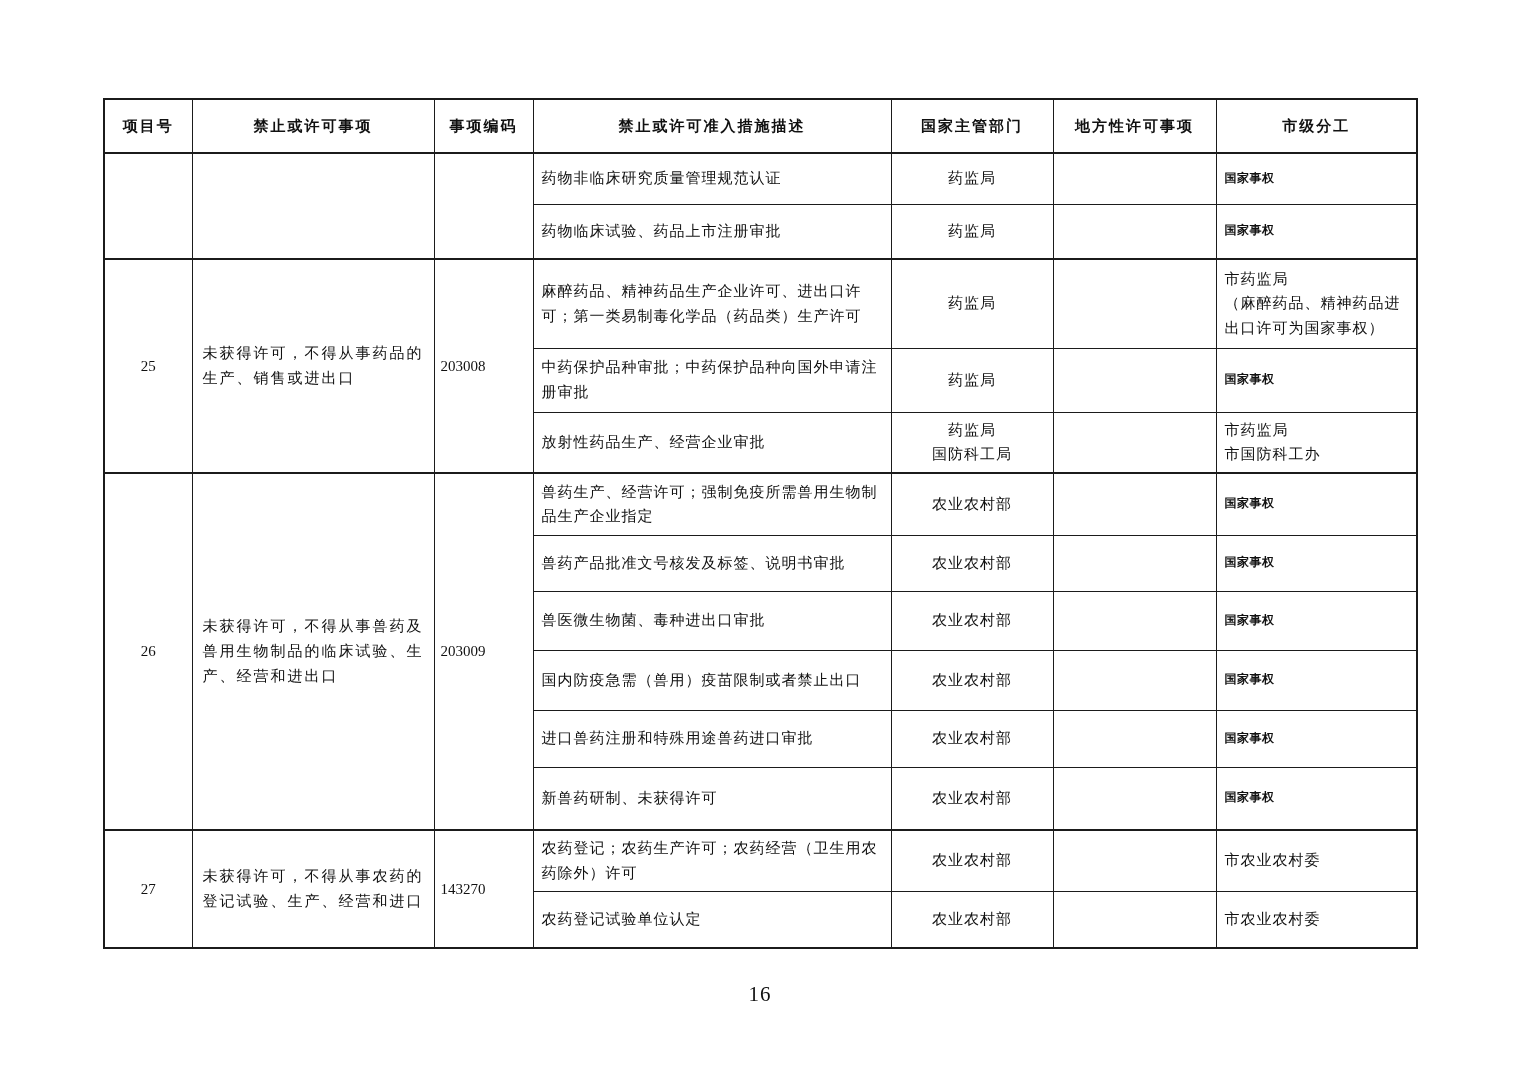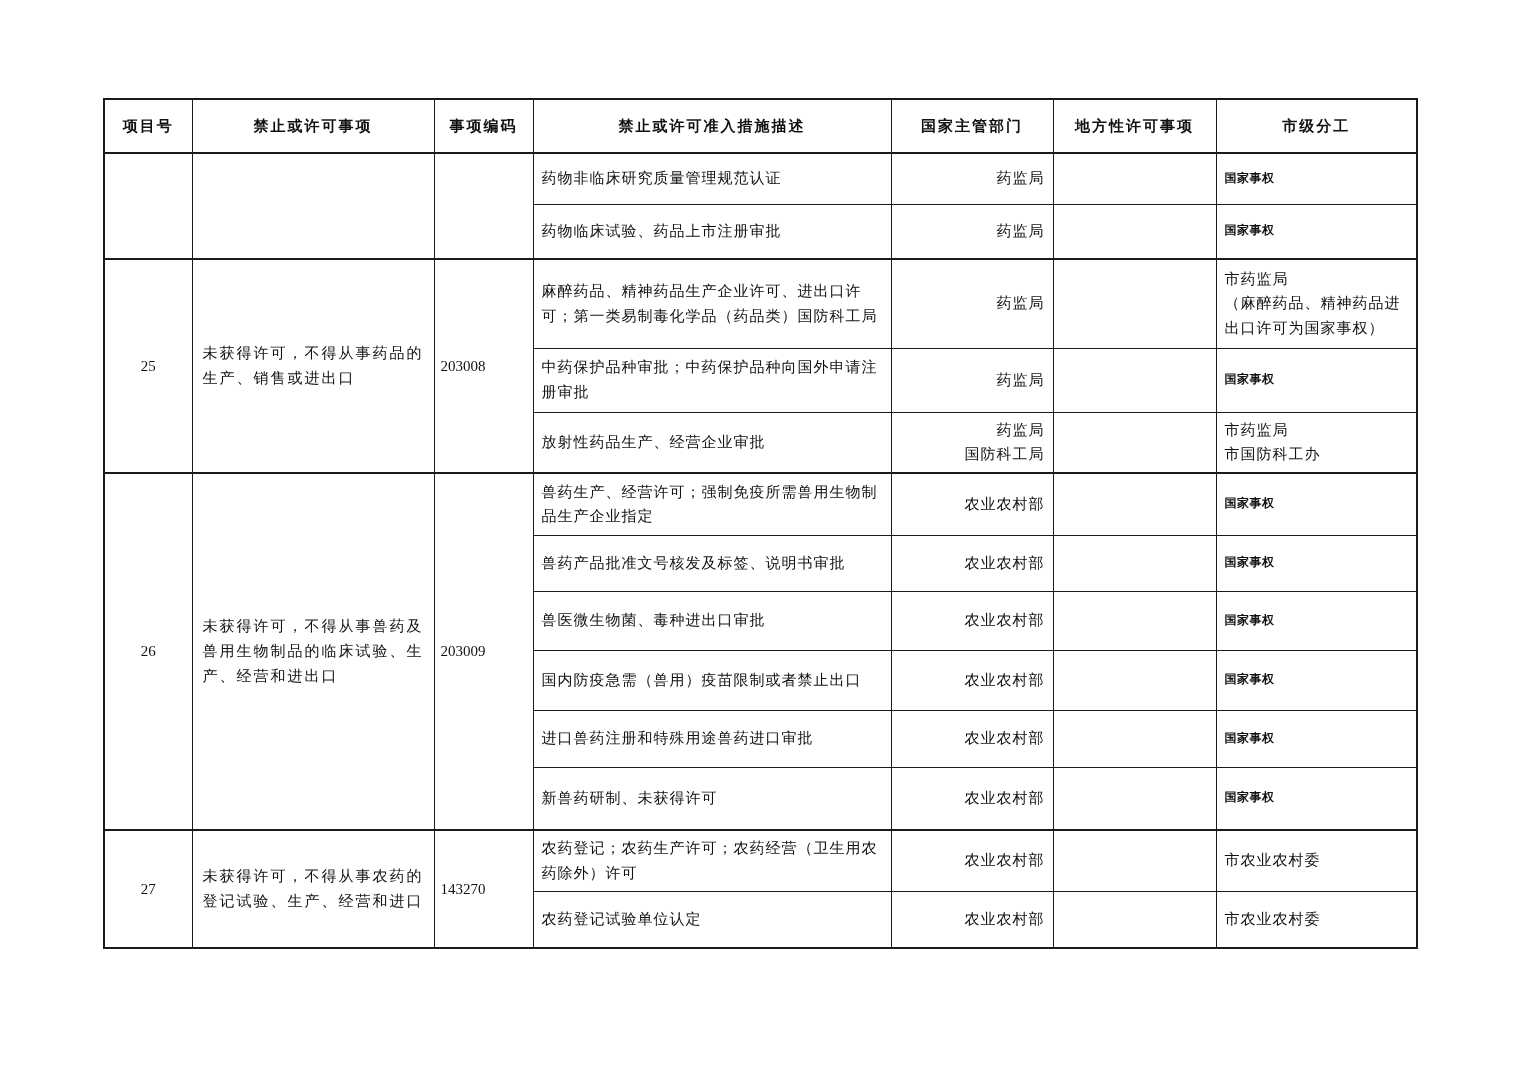--- a/index.html
+++ b/index.html
@@ -52,21 +52,21 @@
     font-size: 15.5px;
   }
   td.measure {
     text-align: left;
     padding: 5px 8px;
     letter-spacing: 1px;
     line-height: 1.7;
     margin-left: 16px;
   }
   td.auth {
-    text-align: right;
+    text-align: center;
     padding: 5px 8px;
     letter-spacing: 1px;
     white-space: pre-line;
     line-height: 1.7;
   }
   td.local { }
   td.city {
     text-align: left;
     padding: 5px 8px;
     letter-spacing: 1px;
@@ -129,21 +129,21 @@
         <td class="measure">药物临床试验、药品上市注册审批</td>
         <td class="auth">药监局</td>
         <td class="local"></td>
         <td class="city bold">国家事权</td>
       </tr>
 
       <tr style="height:89px" class="group-start">
         <td class="num" rowspan="3">25</td>
         <td class="item" rowspan="3">未获得许可，不得从事药品的生产、销售或进出口</td>
         <td class="code" rowspan="3">203008</td>
-        <td class="measure">麻醉药品、精神药品生产企业许可、进出口许可；第一类易制毒化学品（药品类）国防科工局</td>
+        <td class="measure">麻醉药品、精神药品生产企业许可、进出口许可；第一类易制毒化学品（药品类）生产许可</td>
         <td class="auth">药监局</td>
         <td class="local"></td>
         <td class="city">市药监局
 （麻醉药品、精神药品进出口许可为国家事权）</td>
       </tr>
       <tr style="height:64px">
         <td class="measure">中药保护品种审批；中药保护品种向国外申请注册审批</td>
         <td class="auth">药监局</td>
         <td class="local"></td>
         <td class="city bold">国家事权</td>
@@ -209,13 +209,14 @@
       <tr style="height:57px">
         <td class="measure">农药登记试验单位认定</td>
         <td class="auth">农业农村部</td>
         <td class="local"></td>
         <td class="city">市农业农村委</td>
       </tr>
     </tbody>
       </table>
   </div>
 
+  <div class="page-number">16</div>
 </div>
 
 </body></html>

